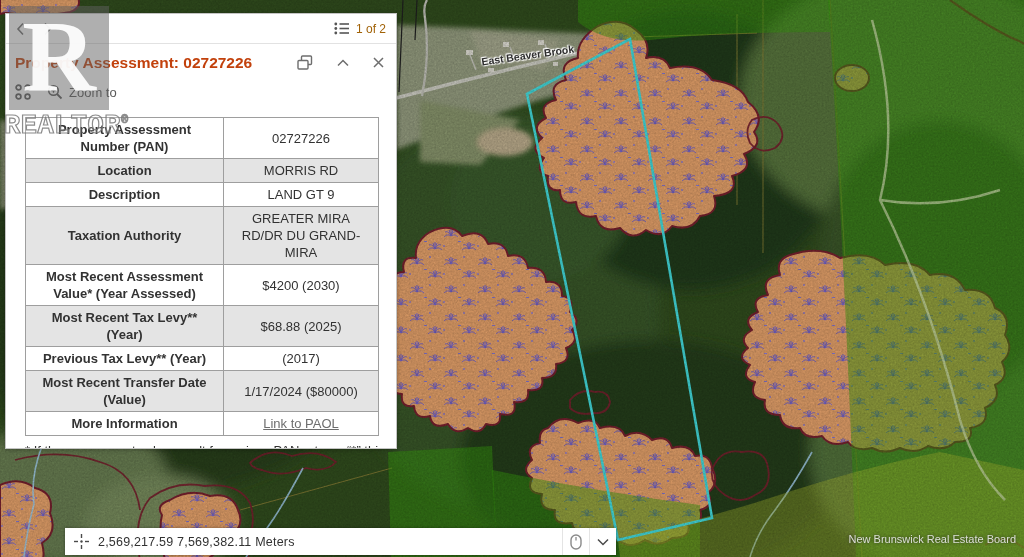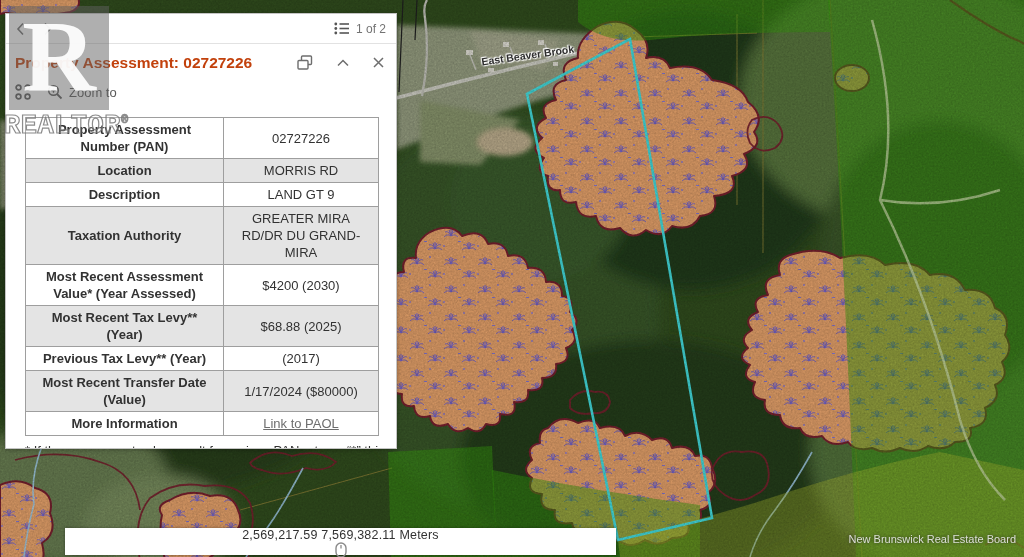--- a/index.html
+++ b/index.html
@@ -15,21 +15,21 @@
   
   .popup{position:absolute;left:5px;top:13px;width:392px;height:436px;
     background:#fff;border:1px solid #c4c4c4;box-sizing:border-box;
     box-shadow:0 1px 4px rgba(0,0,0,.3);overflow:hidden;z-index:20;color:#323232;}
   .pager-bar{height:29px;display:flex;align-items:center;padding:0 10px;
     border-bottom:1px solid #e2e2e2;}
   .icon-btn{background:none;border:none;padding:0;cursor:pointer;color:#6e6e6e;
     display:flex;align-items:center;justify-content:center;}
   .pager-bar .icon-btn{margin-right:18px;}
   .pager-spacer{flex:1;}
-  .pager-count{display:flex;align-items:center;gap:7px;font-size:12px;color:#737373;}
+  .pager-count{display:flex;align-items:center;gap:7px;font-size:12px;color:#a16207;}
   .title-row{display:flex;align-items:flex-start;padding:9px 12px 4px 9px;}
   .popup-title{flex:1;font-size:15.5px;font-weight:bold;color:#c2410c;margin:0;line-height:20px;}
   .title-icons{display:flex;gap:24px;margin-top:2px;padding-left:6px;}
   .action-row{display:flex;align-items:center;gap:16px;padding:7px 10px 9px 9px;}
   .zoomto-btn{background:none;border:none;padding:0;cursor:pointer;display:flex;
     align-items:center;gap:6px;font-size:13px;color:#595959;font-family:inherit;justify-content:center;}
   .content{padding:8px 14px 0 19px;}
   table.assess{width:354px;border-collapse:collapse;font-size:13px;color:#323232;
     table-layout:fixed;text-align:center;}
   table.assess td{border:1px solid #9e9e9e;padding:3px 8px;line-height:17px;
@@ -46,21 +46,21 @@
   .wm-r{font-family:"Liberation Serif",serif;font-weight:bold;font-size:102px;
     line-height:102px;text-align:center;color:rgba(255,255,255,.93);}
   .wm-text{position:absolute;left:4px;top:111px;font-size:27px;font-weight:bold;
     font-family:Liberation Mono, monospace;color:rgba(255,255,255,.18);
     -webkit-text-stroke:1.2px rgba(120,120,120,.85);letter-spacing:.5px;white-space:nowrap;}
   .wm-text sup{font-size:12px;-webkit-text-stroke-width:.8px;}
 
   
   .coord-bar{position:absolute;left:65px;top:528px;width:551px;height:27px;
     background:#fff;display:flex;align-items:center;z-index:30;
-    box-shadow:0 0 3px rgba(0,0,0,.35);flex-direction:column;}
+    box-shadow:0 0 3px rgba(0,0,0,.35);}
   .coord-bar .crosshair{margin:0 9px 0 9px;}
   .coord-text{flex:1;font-size:12.5px;color:#323232;letter-spacing:.2px;}
   .vdiv{width:1px;align-self:stretch;background:#e4e4e4;}
   .coord-bar .icon-btn{width:26px;height:27px;}
 
   
   .attribution{position:absolute;right:8px;bottom:12px;z-index:25;font-size:11px;
     color:rgba(245,245,245,.85);text-shadow:0 0 3px rgba(40,40,40,.9);}
 </style>
 </head>

